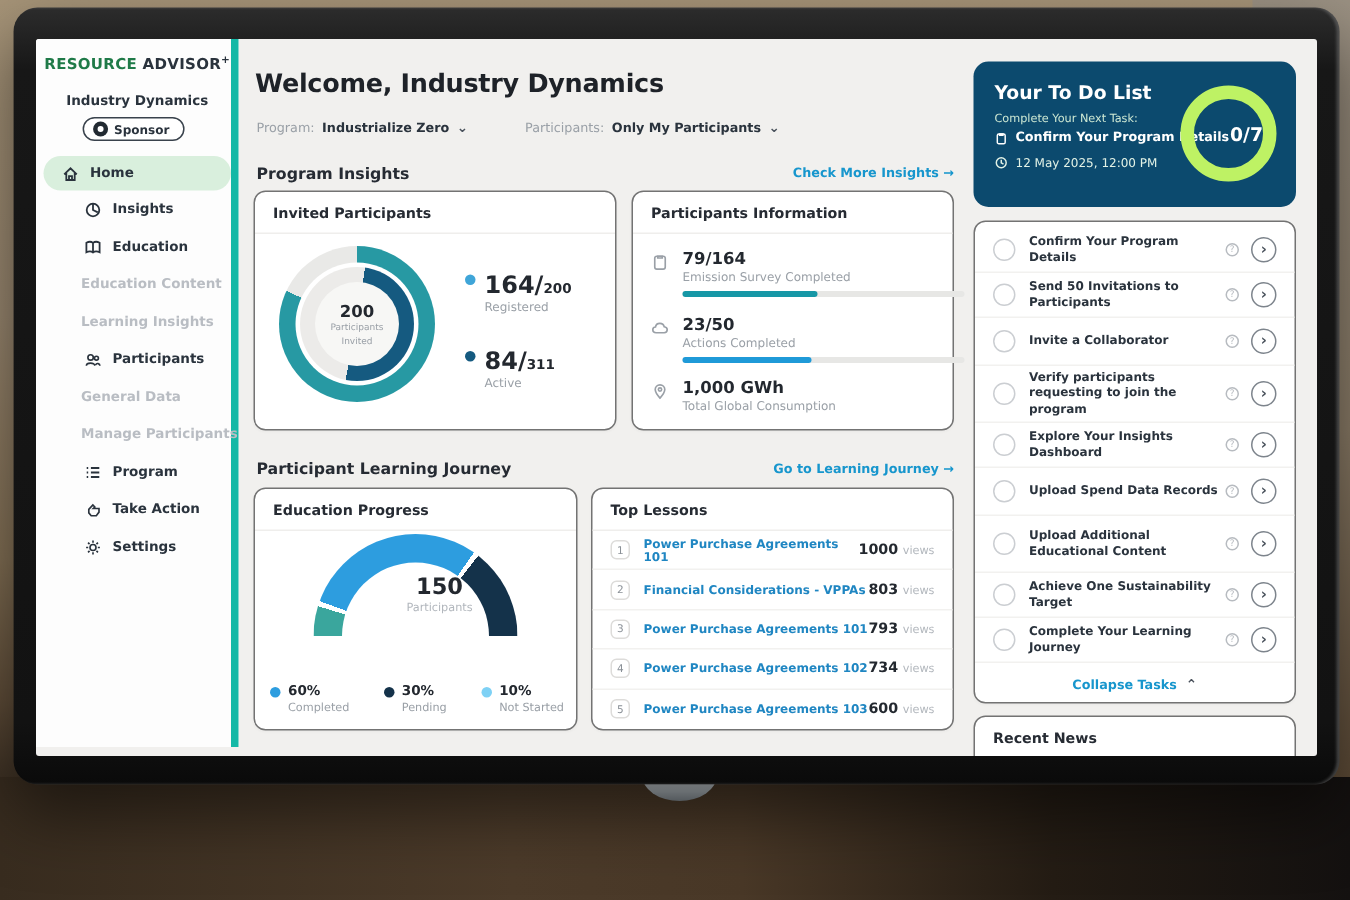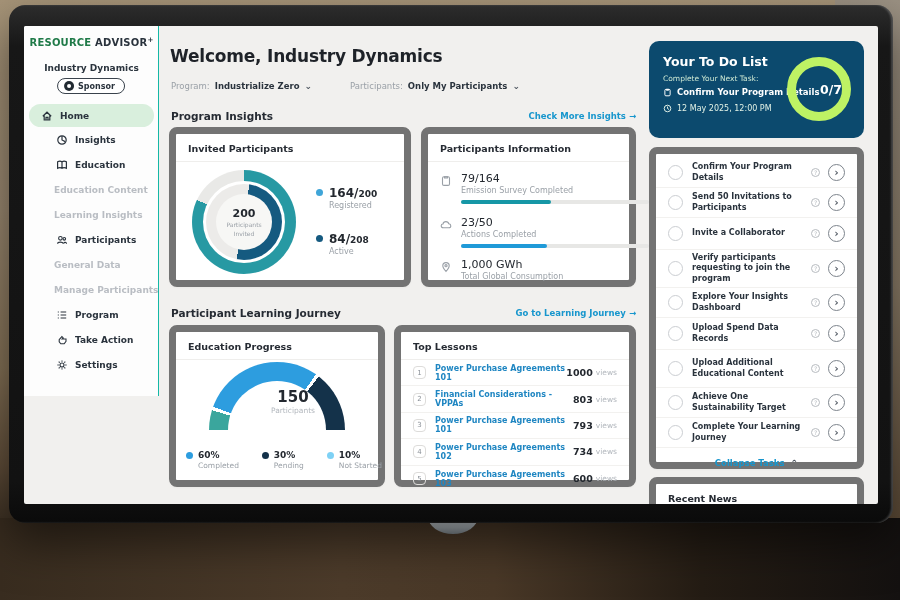--- a/index.html
+++ b/index.html
@@ -13,21 +13,21 @@
   .stand { position:absolute; left:428px; top:512px; width:50px; height:22px;
     background:linear-gradient(180deg,#eef1f2 0%,#aeb6bb 70%,#7d858b 100%);
     border-radius:0 0 26px 26px / 0 0 18px 18px; z-index:1; }
   .monitor { position:absolute; left:9px; top:5px; width:884px; height:518px; z-index:2;
     background:linear-gradient(180deg,#2c2c2c 0%,#171717 8%,#121212 92%,#0a0a0a 100%);
     border-radius:16px; box-shadow:0 20px 45px rgba(0,0,0,.5), inset -2px 0 2px rgba(160,160,160,.35); }
   .screen { position:absolute; left:15px; top:21px; width:854px; height:478px; background:#f1f0ee;
     border-radius:2px; overflow:hidden; font-size:9px; color:#2a333d; z-index:3; }
 
   
-  .sidebar { position:absolute; left:0; top:0; width:135px; height:370px; background:#fdfdfd; border-right:1px solid #14b8a6; }
+  .sidebar { position:absolute; left:0; top:0; width:135px; height:472px; background:#fdfdfd; border-right:5px solid #14b8a6; }
   .logo { position:absolute; top:10px; left:0; width:135px; text-align:center; font-size:10px; font-weight:bold; letter-spacing:.2px; }
   .logo .brand-a { color:#1f7a48; } .logo .brand-b { color:#2a333d; }
   .logo sup { font-size:7px; color:#2a333d; }
   .org-name { position:absolute; top:37px; width:135px; text-align:center; font-size:9px; font-weight:bold; color:#2a333d; }
   .sponsor { position:absolute; top:52px; left:50%; transform:translateX(-50%); border:1.5px solid #39424c; border-radius:11px;
     padding:2px 9px 2px 6px; display:flex; align-items:center; gap:4px; font-size:8px; font-weight:bold; background:#fff; }
   .sponsor .dot { width:10px; height:10px; border-radius:50%; background:#222a32; display:inline-block; position:relative; }
   .sponsor .dot::after{ content:""; position:absolute; left:3px; top:3px; width:4px; height:4px; border-radius:50%; background:#fff; }
   .nav { position:absolute; top:78px; left:0; width:135px; }
   .nav-item { position:relative; height:25px; display:flex; align-items:center; padding-left:32px; gap:7px;
@@ -39,45 +39,45 @@
 
   
   .main-title { position:absolute; left:146px; top:20px; font-size:17px; font-weight:bold; color:#1e2228; letter-spacing:-.2px; }
   .filters { position:absolute; left:147px; top:55px; display:flex; gap:38px; align-items:center; }
   .filter { display:flex; gap:5px; align-items:center; }
   .f-label { color:#9aa0a7; font-size:8.5px; }
   .f-value { font-weight:bold; font-size:8.5px; color:#2a333d; }
   .f-chev { color:#4a525c; font-size:9px; font-weight:bold; }
   .section-head { position:absolute; font-size:10.5px; font-weight:bold; color:#262b33; }
   .section-link { position:absolute; font-size:8.5px; font-weight:bold; color:#1796cd; text-align:right; cursor:pointer; }
-  .card { position:absolute; background:#fff; border:7px solid #737373; border-radius:8px; box-shadow:0 1px 2px rgba(0,0,0,.03); }
+  .card { position:absolute; background:#fff; border:1px solid #737373; border-radius:8px; box-shadow:0 1px 2px rgba(0,0,0,.03); }
   .card-title { font-size:9.5px; font-weight:bold; color:#262b33; padding:9px 12px 7px; border-bottom:1px solid #efeeec; }
 
   
   .donut { position:absolute; left:16px; top:36px; width:104px; height:104px; }
   .ring1 { position:absolute; inset:0; border-radius:50%;
     background:conic-gradient(#2799a3 0 82%, #e9e9e7 82% 100%); }
   .ring1-hole { position:absolute; inset:11px; border-radius:50%; background:#fff; }
   .ring2 { position:absolute; inset:3px; border-radius:50%;
     background:conic-gradient(from 8deg, #155a80 0 51%, #eceuea 0); 
     background:conic-gradient(from 8deg, #155a80 0 51%, #ecebe9 51% 100%); }
   .ring2-hole { position:absolute; inset:10px; border-radius:50%; background:#f7f7f5; display:flex; flex-direction:column; align-items:center; justify-content:center; }
   .donut-val { font-size:11px; font-weight:bold; color:#23282f; }
   .donut-sub { font-size:6px; color:#9aa0a7; line-height:1.5; }
   .legend-col { position:absolute; left:140px; top:52px; display:flex; flex-direction:column; gap:22px; }
   .leg-entry { display:flex; gap:6px; }
   .leg-dot { width:7px; height:7px; border-radius:50%; margin-top:3px; }
-  .leg-big { font-size:12px; font-weight:bold; color:#23282f; }
+  .leg-big { font-size:16px; font-weight:bold; color:#23282f; }
   .leg-small-num { font-size:9px; }
   .leg-label { font-size:8px; color:#9aa0a7; margin-top:1px; }
 
   
   .pi-row { position:absolute; left:12px; width:216px; display:flex; gap:8px; }
   .pi-ico { width:13px; color:#9aa0a7; padding-top:3px; }
-  .pi-val { font-size:11px; font-weight:normal; color:#23282f; }
+  .pi-val { font-size:11px; font-weight:bold; color:#23282f; }
   .pi-label { font-size:8px; color:#9aa0a7; margin-top:1px; }
   .bar { width:188px; height:4px; background:#e7e7e5; border-radius:2px; margin-top:5px; }
   .bar-fill { height:4px; border-radius:2px; }
   .fill-teal { background:#1697a6; } .fill-blue { background:#1f9ad8; }
 
   
   .gauge-wrap { position:absolute; left:0; top:30px; width:100%; display:flex; justify-content:center; }
   .gauge { position:relative; width:136px; height:68px; overflow:hidden; }
   .gauge-arc { position:absolute; left:0; top:0; width:136px; height:136px; border-radius:50%;
     background:conic-gradient(from 270deg, #3aa69d 0deg 17deg, #fff 17deg 20deg, #2d9ddf 20deg 125deg, #fff 125deg 128deg, #14324a 128deg 180deg, transparent 180deg); }
@@ -261,21 +261,21 @@
           <div class="leg-entry">
             <span class="leg-dot" style="background:#3fa5d8;"></span>
             <span>
               <span class="leg-big">164/</span><span class="leg-big leg-small-num">200</span>
               <div class="leg-label">Registered</div>
             </span>
           </div>
           <div class="leg-entry">
             <span class="leg-dot" style="background:#155a80;"></span>
             <span>
-              <span class="leg-big">84/</span><span class="leg-big leg-small-num">208</span>
+              <span class="leg-big">84/</span><span class="leg-big leg-small-num">311</span>
               <div class="leg-label">Active</div>
             </span>
           </div>
         </div>
       </div>
 
       <div class="card" style="left:397px; top:101px; width:215px; height:160px;">
         <div class="card-title">Participants Information</div>
         <div class="pi-row" style="top:38px;">
           <span class="pi-ico"><svg width="12" height="12" viewBox="0 0 12 12" fill="none" stroke="#9aa0a7" stroke-width="1.1">

